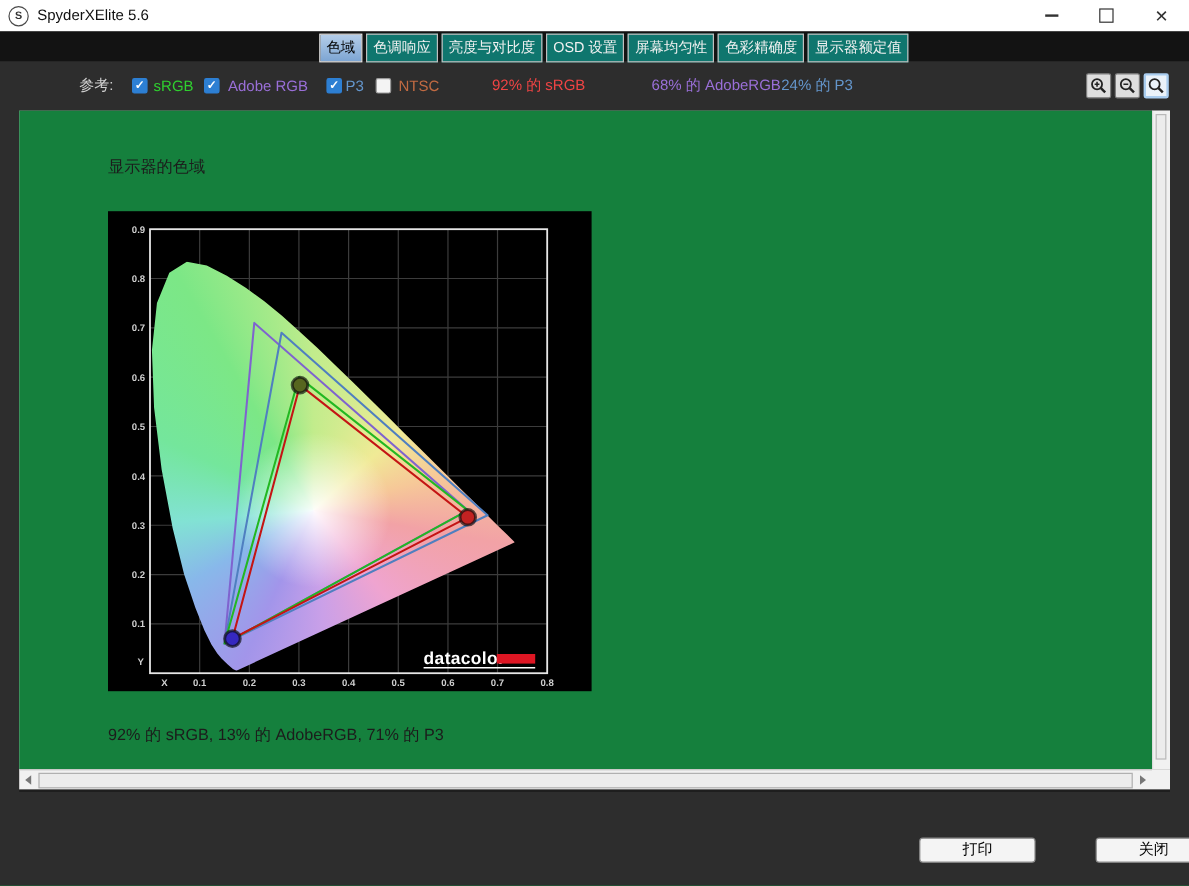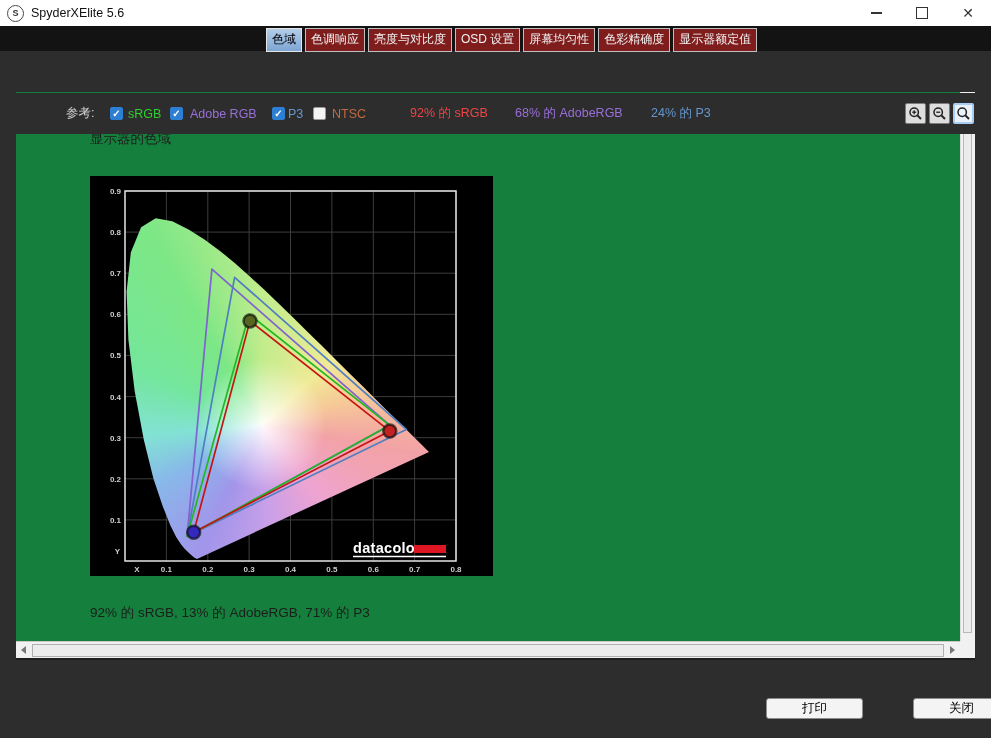--- a/index.html
+++ b/index.html
@@ -16,36 +16,36 @@
     font-size:9px;font-weight:bold;color:#333;flex:0 0 auto;}
   .title-text{margin-left:7px;font-size:12.5px;color:#111;}
   .win-controls{margin-left:auto;display:flex;height:26px;}
   .win-btn{width:46px;height:26px;display:flex;align-items:center;justify-content:center;cursor:default;}
   .min-glyph{width:11px;height:1.6px;background:#333;}
   .max-glyph{width:10px;height:10px;border:1.4px solid #333;}
   .close-glyph{font-size:14px;color:#333;line-height:1;}
   
   .tabstrip{position:absolute;left:0;top:26px;width:991px;height:25px;background:#131313;z-index:25;}
   .tabs{position:absolute;left:266px;top:2px;display:flex;gap:3px;}
-  .tab{border:1px solid #bfbfbf;background:#7f1d1d;color:#f1f1f1;font-size:12px;
+  .tab{border:1px solid #bfbfbf;background:#0f766e;color:#f1f1f1;font-size:12px;
     padding:2px 5px 3px;white-space:nowrap;cursor:default;}
   .tab.selected{background:linear-gradient(#b4cde9,#7da5d3);color:#000;border-color:#e6e6e6;}
   
-  .toolbar{position:absolute;left:0;top:51px;width:991px;height:41px;background:#2d2d2d;z-index:20;margin-top:42px;}
+  .toolbar{position:absolute;left:0;top:51px;width:991px;height:41px;background:#2d2d2d;z-index:20;}
   .toolbar .titem{position:absolute;top:0;height:41px;display:flex;align-items:center;font-size:12.5px;}
   .ref-label{left:66px;color:#cfcfcf;}
   .checkbox{width:13px;height:13px;border-radius:2px;background:#f4f4f4;border:1px solid #9a9a9a;
     box-sizing:border-box;display:flex;align-items:center;justify-content:center;cursor:default;}
   .checkbox.checked{background:#2d7fd3;border-color:#2d7fd3;}
   .checkbox.checked::after{content:"✓";color:#fff;font-size:10px;font-weight:bold;line-height:1;}
   .cb-srgb{left:110px;}.lbl-srgb{left:128px;}
   .cb-argb{left:170px;}.lbl-argb{left:190px;}
   .cb-p3{left:272px;}.lbl-p3{left:288px;}
   .cb-ntsc{left:313px;}.lbl-ntsc{left:332px;}
-  .ro-1{left:410px;}.ro-2{left:515px;}.ro-3{left:651px;}
+  .ro-1{left:410px;}.ro-2{left:543px;}.ro-3{left:651px;}
   .zoom-group{left:905px;display:flex;gap:3px;align-items:center;}
   .zoom-btn{width:21px;height:21px;background:#dedede;border:1px solid #7d7d7d;border-radius:2px;
     display:flex;align-items:center;justify-content:center;box-sizing:border-box;cursor:default;}
   .zoom-btn.active{border:2px solid #a9cdf0;background:#eaf2fa;}
   
   .panel{position:absolute;left:16px;top:92px;width:959px;height:549px;background:#fff;z-index:10;}
   .panel-content{position:absolute;left:0;top:0;width:944px;height:549px;background:#15803d;}
   .panel-heading{position:absolute;left:74px;top:38px;font-size:13.5px;color:#1c1c1c;}
   .panel-caption{position:absolute;left:74px;top:512px;font-size:13.5px;color:#1c1c1c;}
   

